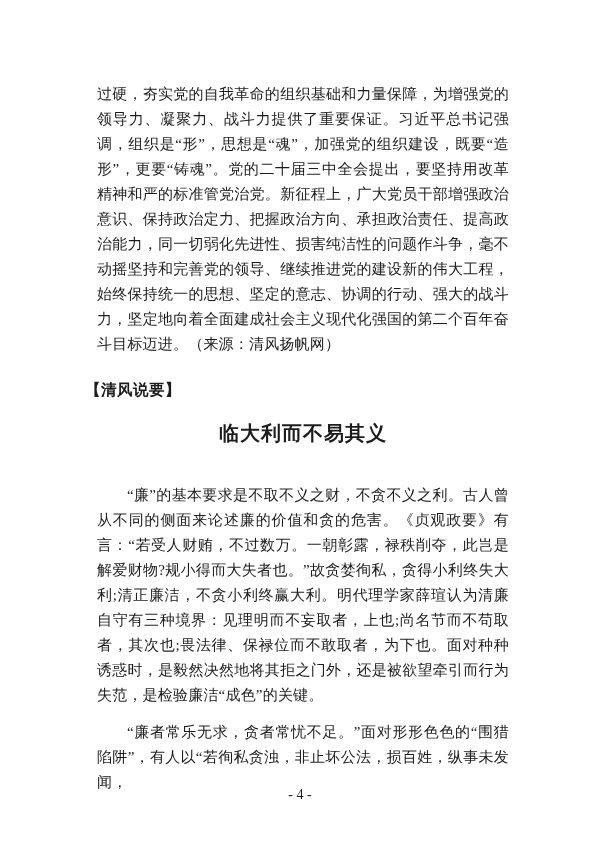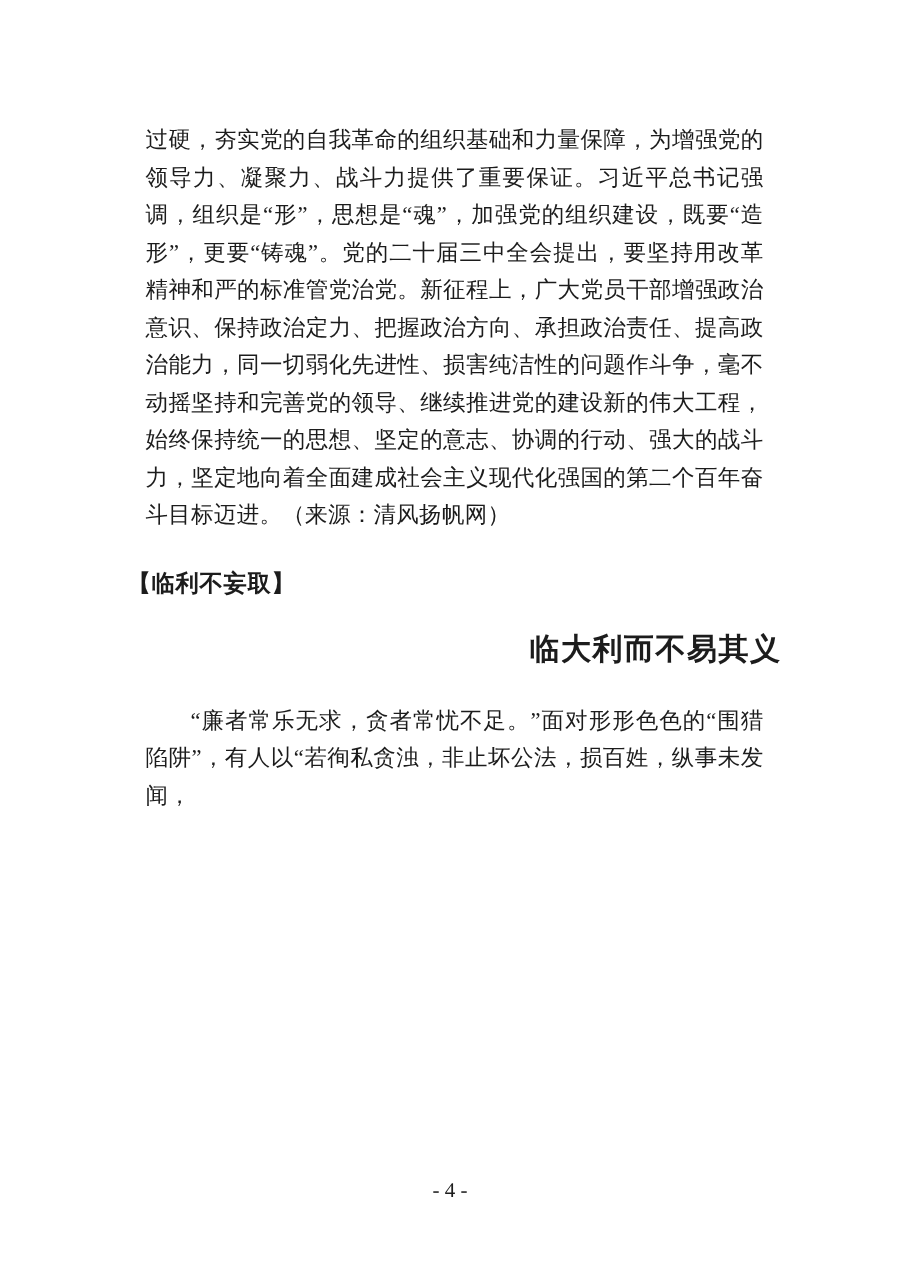--- a/index.html
+++ b/index.html
@@ -38,48 +38,49 @@
     text-indent: 2em;
   }
   .section-label {
     margin: 20px 0 0 0;
     font-size: 15.5px;
     line-height: 25px;
     font-weight: 600;
     letter-spacing: 0.5px;
   }
   .article-title {
-    margin: 16px 0 21px 0;
+    margin: 16px 0 35px 0;
     font-size: 20px;
     line-height: 30px;
     font-weight: 600;
-    text-align: right;
+    text-align: center;
     letter-spacing: 1px;
   }
   .footer {
     position: absolute;
     left: 0;
     top: 785px;
     width: 100%;
     text-align: center;
     font-size: 14px;
     line-height: 20px;
     color: #1c1c1c;
   }
 </style>
 </head>
 <body>
 
 <div class="page">
   <div class="content">
     <p class="body-par no-indent">过硬，夯实党的自我革命的组织基础和力量保障，为增强党的领导力、凝聚力、战斗力提供了重要保证。习近平总书记强调，组织是“形”，思想是“魂”，加强党的组织建设，既要“造形”，更要“铸魂”。党的二十届三中全会提出，要坚持用改革精神和严的标准管党治党。新征程上，广大党员干部增强政治意识、保持政治定力、把握政治方向、承担政治责任、提高政治能力，同一切弱化先进性、损害纯洁性的问题作斗争，毫不动摇坚持和完善党的领导、继续推进党的建设新的伟大工程，始终保持统一的思想、坚定的意志、协调的行动、强大的战斗力，坚定地向着全面建成社会主义现代化强国的第二个百年奋斗目标迈进。（来源：清风扬帆网）</p>
 
-    <p class="section-label">【临利不妄取】</p>
+    <p class="section-label">【清风说要】</p>
 
     <h1 class="article-title">临大利而不易其义</h1>
 
 
+    <p class="body-par indent">“廉”的基本要求是不取不义之财，不贪不义之利。古人曾从不同的侧面来论述廉的价值和贪的危害。《贞观政要》有言：“若受人财贿，不过数万。一朝彰露，禄秩削夺，此岂是解爱财物?规小得而大失者也。”故贪婪徇私，贪得小利终失大利;清正廉洁，不贪小利终赢大利。明代理学家薛瑄认为清廉自守有三种境界：见理明而不妄取者，上也;尚名节而不苟取者，其次也;畏法律、保禄位而不敢取者，为下也。面对种种诱惑时，是毅然决然地将其拒之门外，还是被欲望牵引而行为失范，是检验廉洁“成色”的关键。</p>
 
     <p class="body-par indent">“廉者常乐无求，贪者常忧不足。”面对形形色色的“围猎陷阱”，有人以“若徇私贪浊，非止坏公法，损百姓，纵事未发闻，</p>
   </div>
 
   <div class="footer">- 4 -</div>
 </div>
 
 </body></html>

